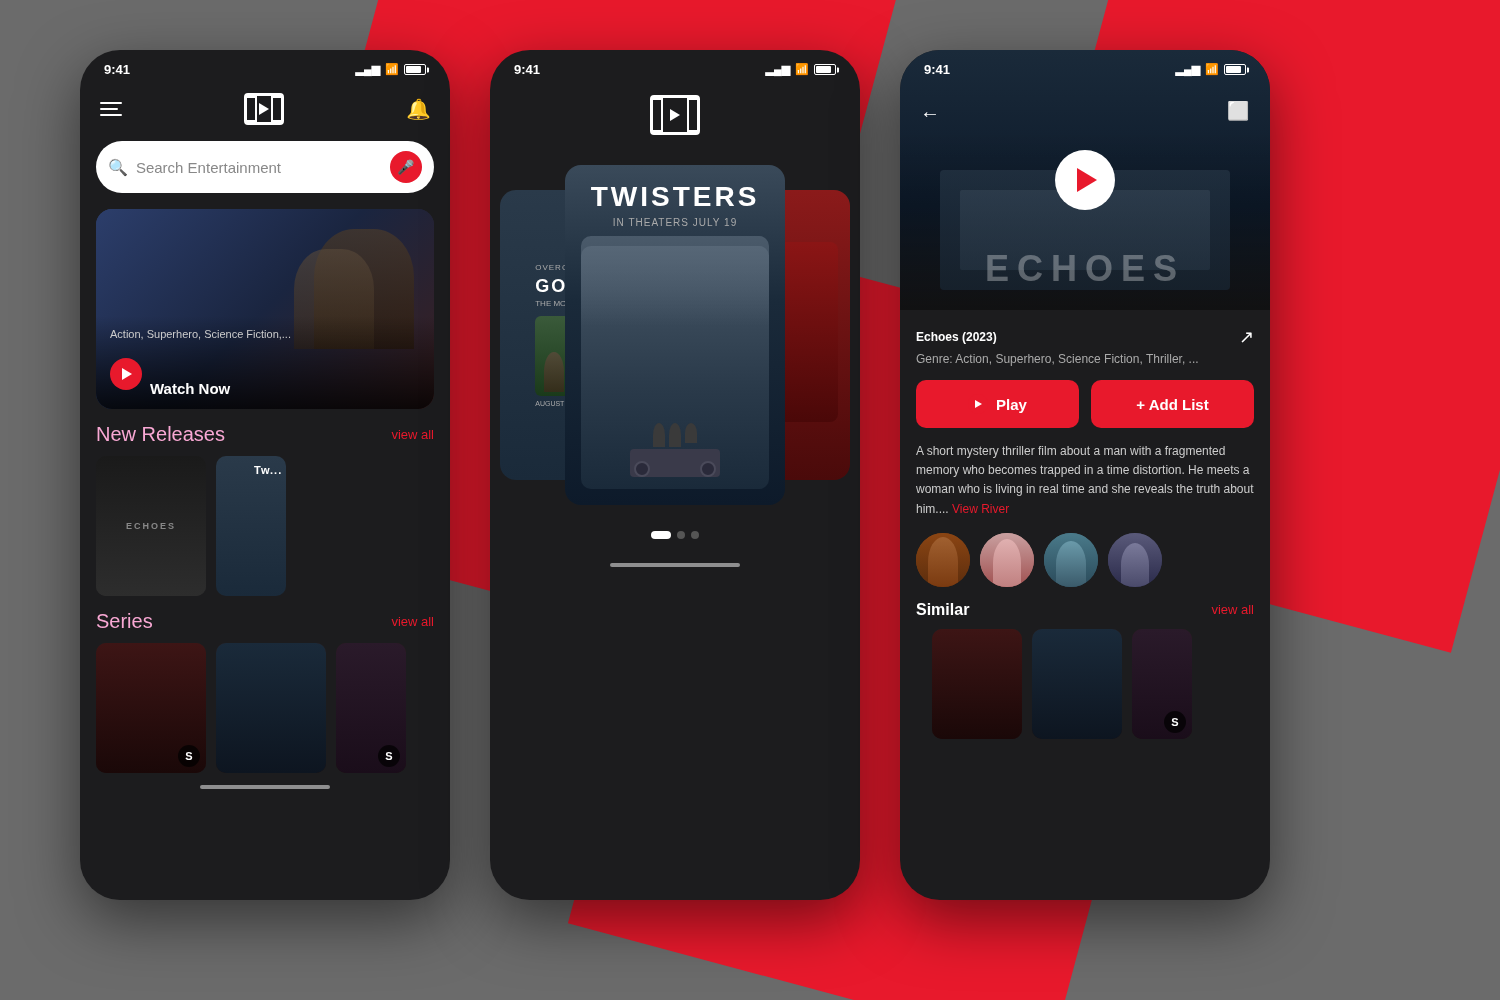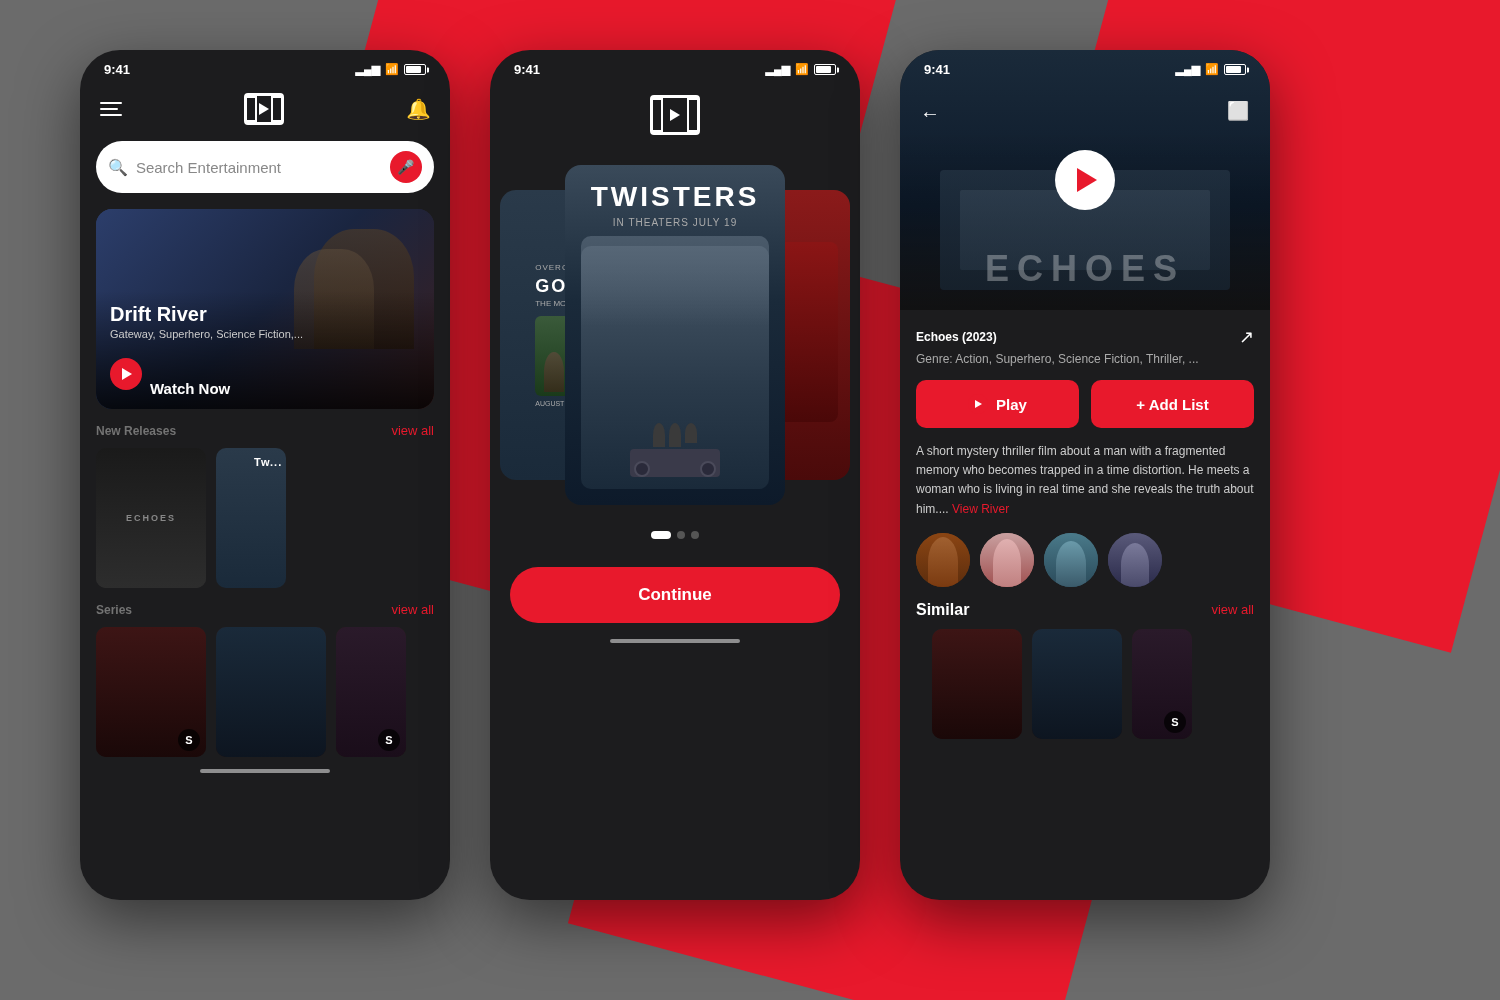--- a/index.html
+++ b/index.html
@@ -268,23 +268,23 @@
     }
 
     
     .section-header {
       display: flex;
       justify-content: space-between;
       align-items: center;
       padding: 14px 16px 10px;
     }
     .section-title {
-      color: #737373;
-      font-size: 12px;
-      font-weight: 700;
+      color: #f9a8d4;
+      font-size: 20px;
+      font-weight: 400;
     }
     .view-all {
       color: #e8192c;
       font-size: 13px;
       cursor: pointer;
     }
 
     
     .thumbnails-row {
       display: flex;
@@ -690,22 +690,21 @@
       <div class="search-input-text">Search Entertainment</div>
       <div class="mic-btn">🎤</div>
     </div>
 
     <div class="hero-banner">
       <div style="position:absolute;inset:0;background:linear-gradient(135deg,#2c3e6b,#1a2540,#3d2020);"></div>
 
       <div style="position:absolute;bottom:60px;right:20px;width:100px;height:120px;background:linear-gradient(180deg,#4a3a2a,#2a1a0a);border-radius:40% 40% 0 0;opacity:0.7;"></div>
       <div style="position:absolute;bottom:60px;right:60px;width:80px;height:100px;background:linear-gradient(180deg,#5a4a3a,#3a2a1a);border-radius:40% 40% 0 0;opacity:0.6;"></div>
       <div class="hero-overlay">
-        <div class="hero-title">Drift River</div>
-        <div class="hero-genres">Gateway, Superhero, Science Fiction,...</div>
+        <div class="hero-genres">Action, Superhero, Science Fiction,...</div>
         <div class="watch-now-btn">
           <div class="play-circle">
             <div class="play-triangle"></div>
           </div>
           <span class="watch-now-text">Watch Now</span>
         </div>
       </div>
     </div>
 
     <div class="section-header">
@@ -819,21 +818,20 @@
         </div>
       </div>
 
       <div class="carousel-dots">
         <div class="dot active"></div>
         <div class="dot"></div>
         <div class="dot"></div>
       </div>
 
 
-      <div class="continue-btn">Continue</div>
 
       <div class="home-indicator"></div>
     </div>
   </div>
 
   <div class="phone">
 
     <div class="phone3-hero">
 
       <div style="position:absolute;bottom:0;left:0;right:0;height:180px;background:linear-gradient(180deg,transparent,rgba(0,0,0,0.4));"></div>

